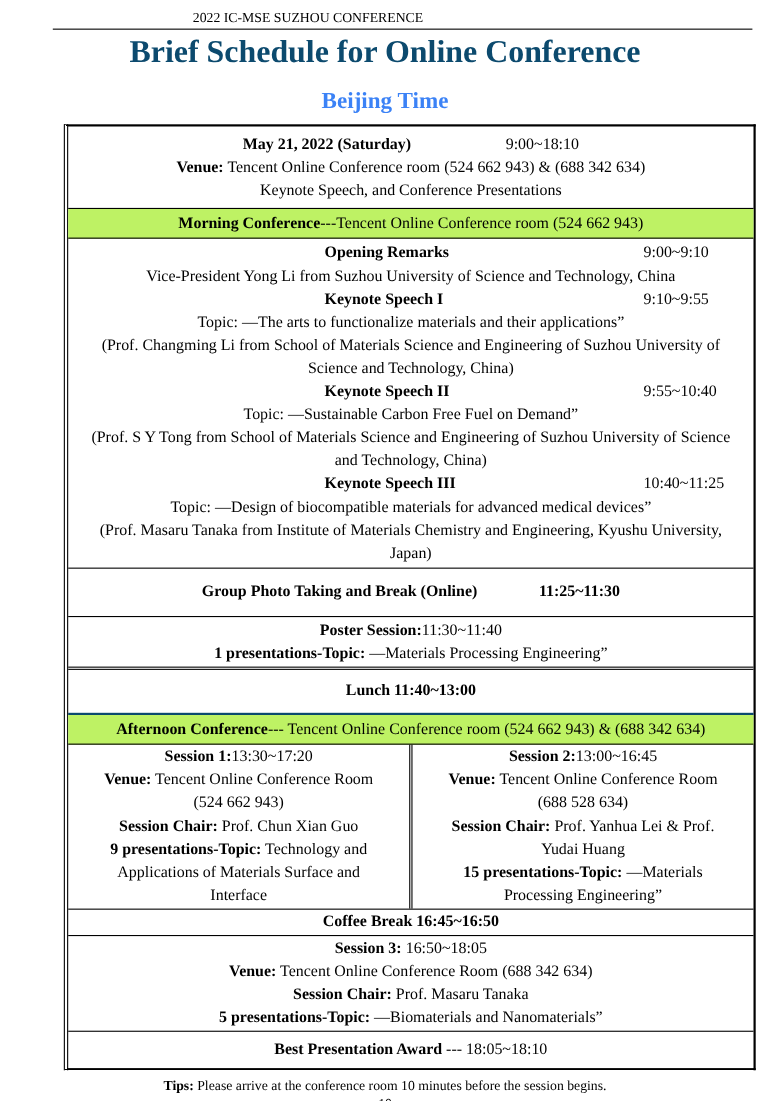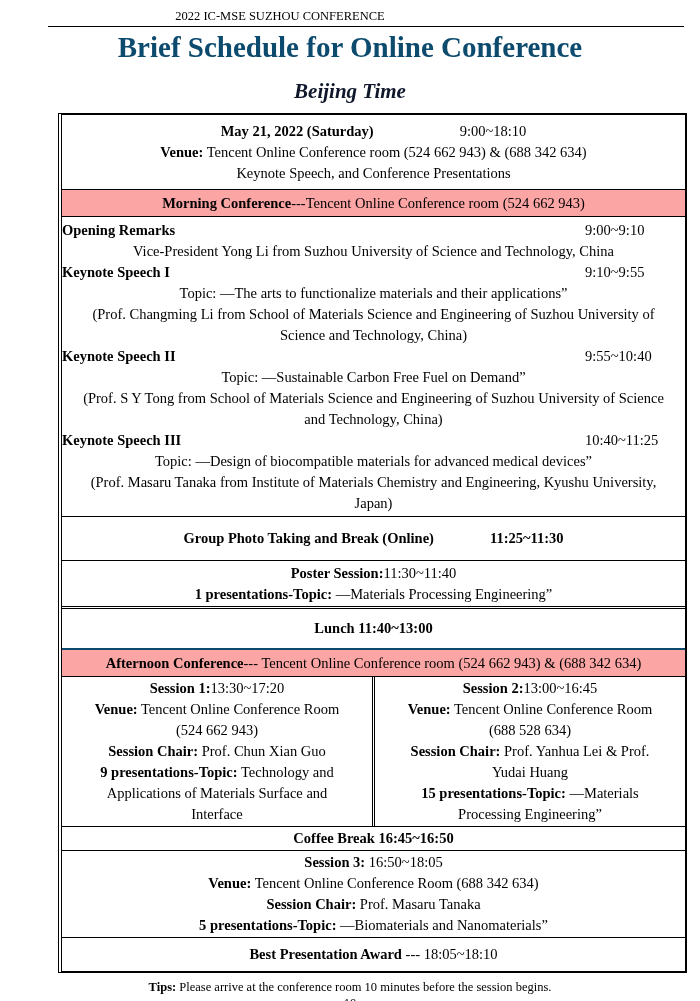--- a/index.html
+++ b/index.html
@@ -5,32 +5,32 @@
   html, body { margin:0; padding:0; background:#ffffff; }
   body { width:700px; height:1001px; overflow:hidden; position:relative;
          font-family:"Liberation Serif","DejaVu Serif",serif; color:#000; }
   .running-header { position:absolute; left:0; width:560px; top:9px; text-align:center;
          font-size:12.5px; letter-spacing:0; }
   .header-rule { position:absolute; left:48px; width:636px; top:26px; height:0;
          border-top:1.5px solid #000; }
   .title { position:absolute; left:0; width:700px; top:31px; text-align:center;
          font-size:29px; font-weight:bold; color:#0c4a6e; }
   .subtitle { position:absolute; left:0; width:700px; top:79px; text-align:center;
-         font-size:21px; font-weight:bold; color:#0f172a;font-style:italic; }
+         font-size:21px; font-weight:bold; color:#3b82f6; }
 
   .sched { position:absolute; left:58px; top:113px; width:629px;
          border-top:2px solid #000; border-right:2.5px solid #000; border-bottom:2.5px solid #000;
          border-left:4px double #000; box-sizing:border-box; }
   .row { border-bottom:1px solid #000; text-align:center; font-size:14.5px; line-height:21px; }
   .row:last-child { border-bottom:none; }
   .row.dbl { border-bottom:3px double #000; }
   .row.thick { border-bottom:2px solid #0c4a6e; }
-  .band { background:#fca5a5; }
+  .band { background:#bef264; }
   .b { font-weight:bold; }
-  .pair { display:flex; justify-content:space-between;gap:40px; }
+  .pair { display:flex; justify-content:flex-end;gap:40px; }
   .pair .l { display:inline-block; text-align:left; }
   .split { display:flex; }
   .split .col { flex:1; text-align:center; }
   .split .col.left { border-right:3px double #000; }
   .footer-tips { position:absolute; left:0; width:700px; top:980px; text-align:center; font-size:12.5px; }
   .page-num { position:absolute; left:0; width:700px; top:996px; text-align:center; font-size:12.5px; }
 </style>
 </head>
 <body>
 

